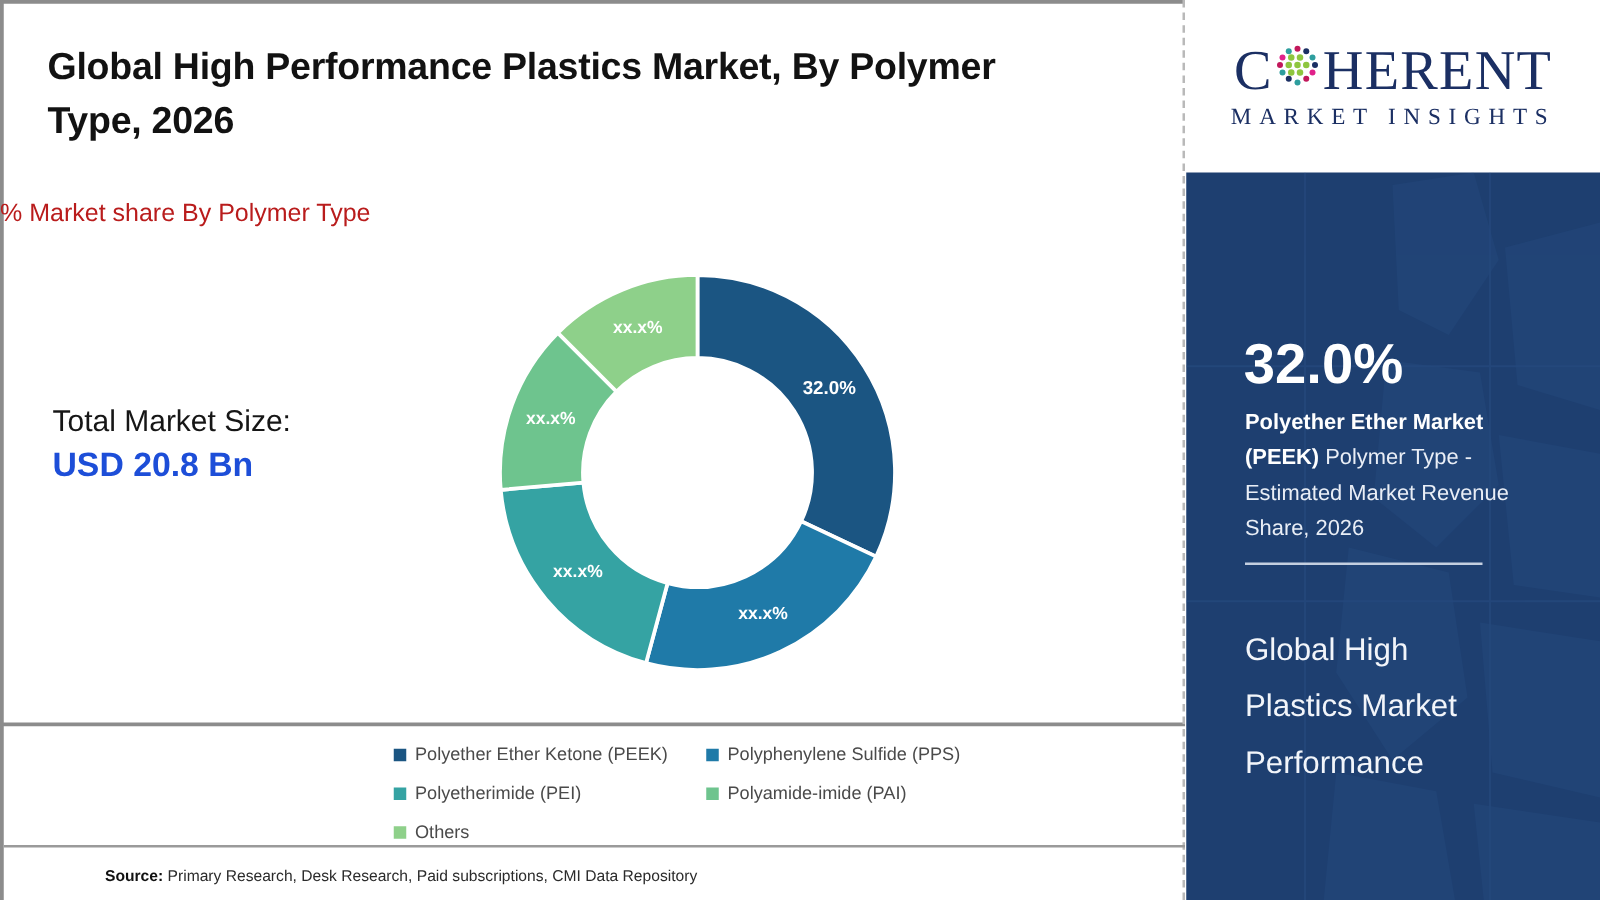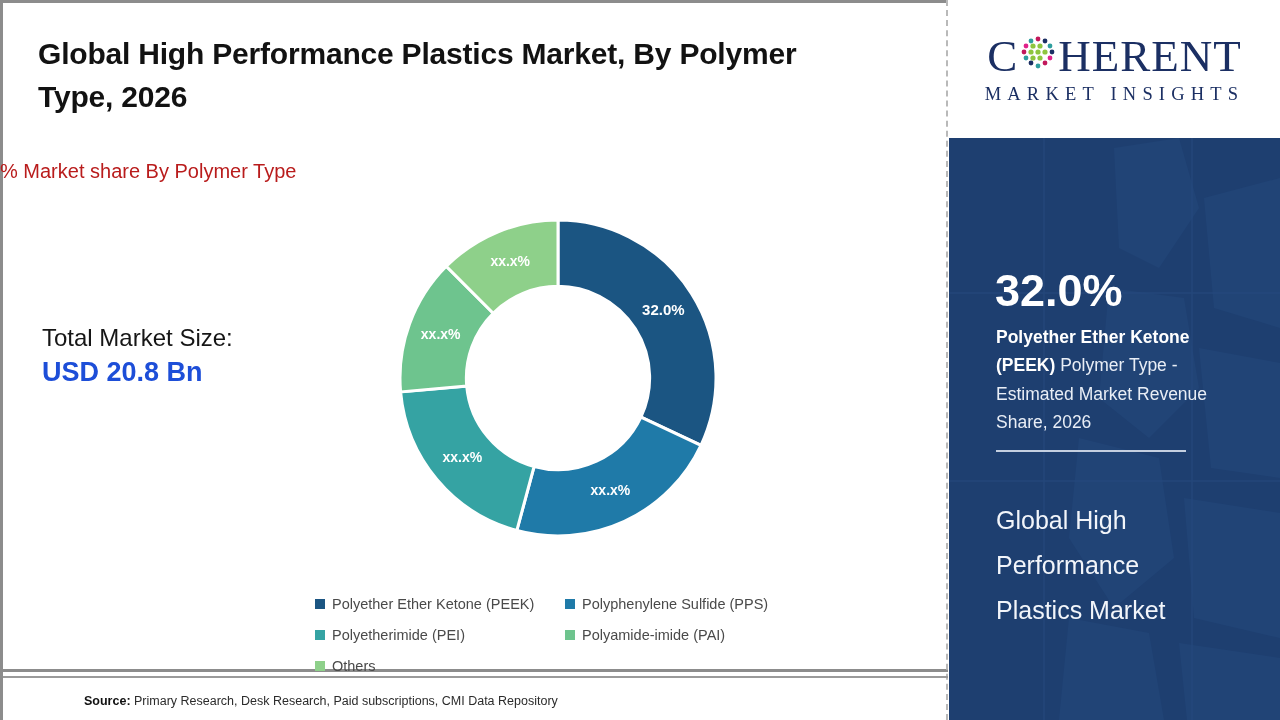--- a/index.html
+++ b/index.html
@@ -5,21 +5,21 @@
   * { box-sizing: border-box; margin: 0; padding: 0; }
   html, body {
     width: 1280px; height: 720px;
     font-family: "Liberation Sans", sans-serif;
     background: #ffffff;
     overflow: hidden;
   }
 
   .canvas {
     position: relative;
-    width: 1280px; height: 672px;
+    width: 1280px; height: 581px;
     background: #ffffff;
   }
 
   
   .frame-top { position:absolute; left:0; top:0; width:948px; height:3px; background:#8c8c8c; }
   .frame-left { position:absolute; left:0; top:0; width:3px; height:720px; background:#8c8c8c; }
   .frame-bottom { position:absolute; left:0; bottom:0; width:948px; height:3px; background:#8c8c8c; }
 
   
   .dashed-divider {
@@ -242,26 +242,26 @@
           <path d="M95 0 L95 582"></path>
           <path d="M243 0 L243 582"></path>
           <path d="M0 155 L331 155"></path>
           <path d="M0 343 L331 343"></path>
         </g>
       </svg>
 
       <div class="stat-pct">32.0%</div>
 
       <div class="stat-desc">
-        <b>Polyether Ether Ketone</b>
+        <b>Polyether Ether Market</b>
         <b>(PEEK)</b><span> Polymer Type - Estimated Market Revenue Share, 2026</span>
       </div>
 
       <div class="hr-light"></div>
 
       <div class="brand-lines">
         <div>Global High</div>
+        <div>Plastics Market</div>
         <div>Performance</div>
-        <div>Plastics Market</div>
       </div>
     </div>
   </div>
 </div>
 
 </body></html>

